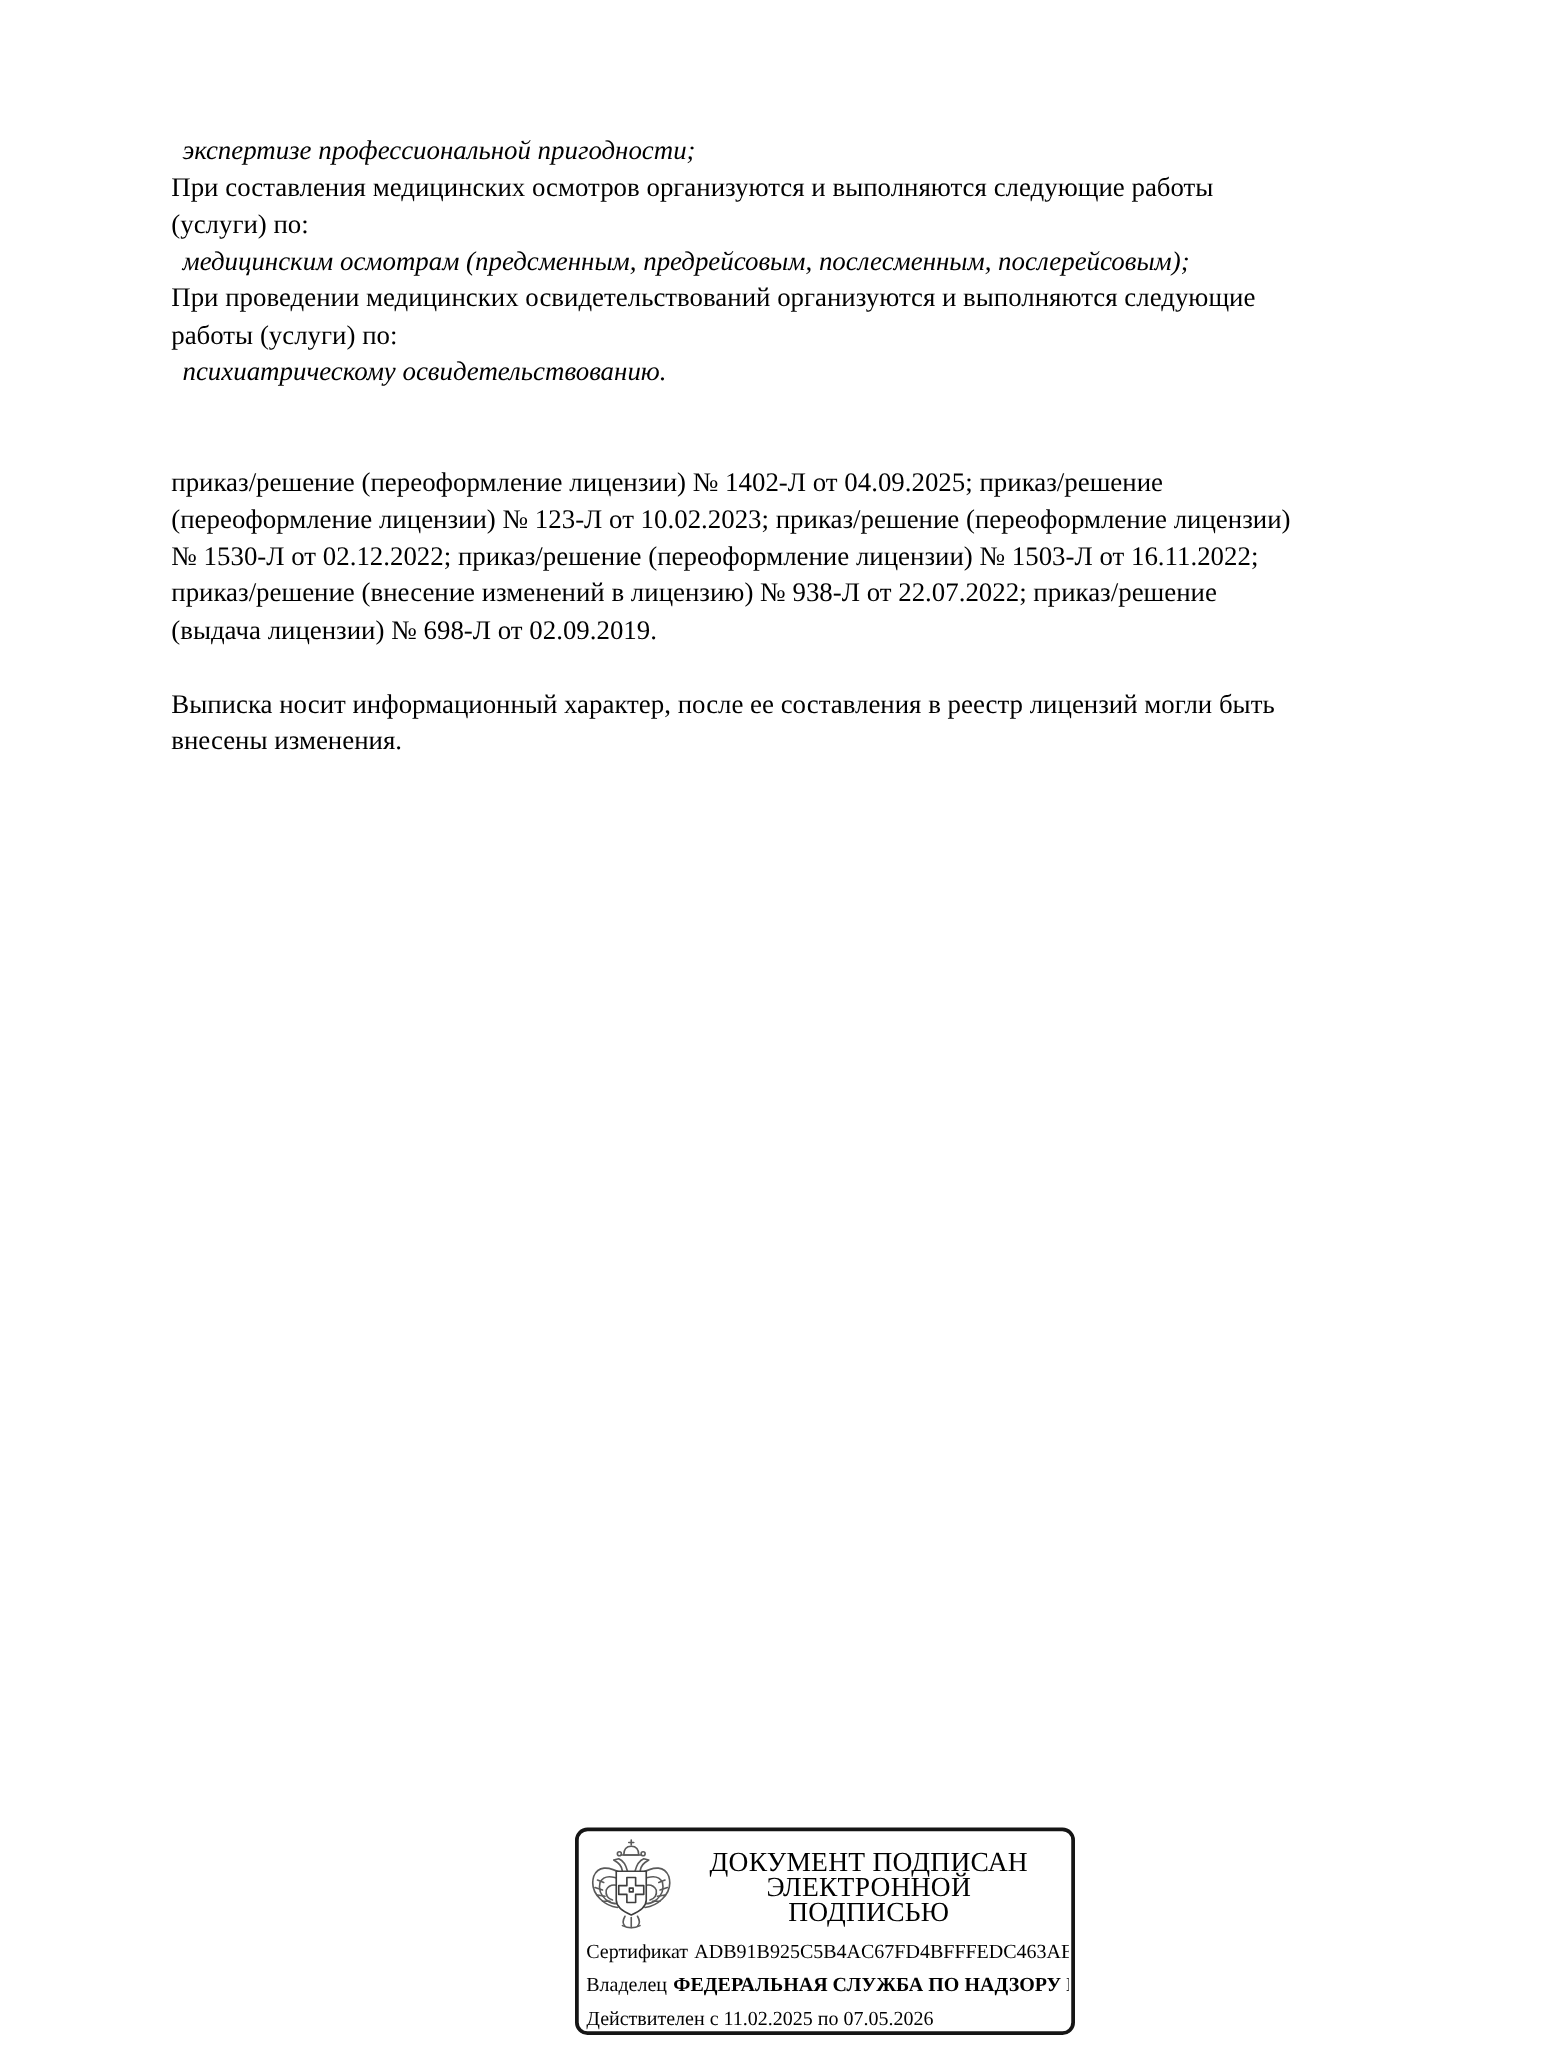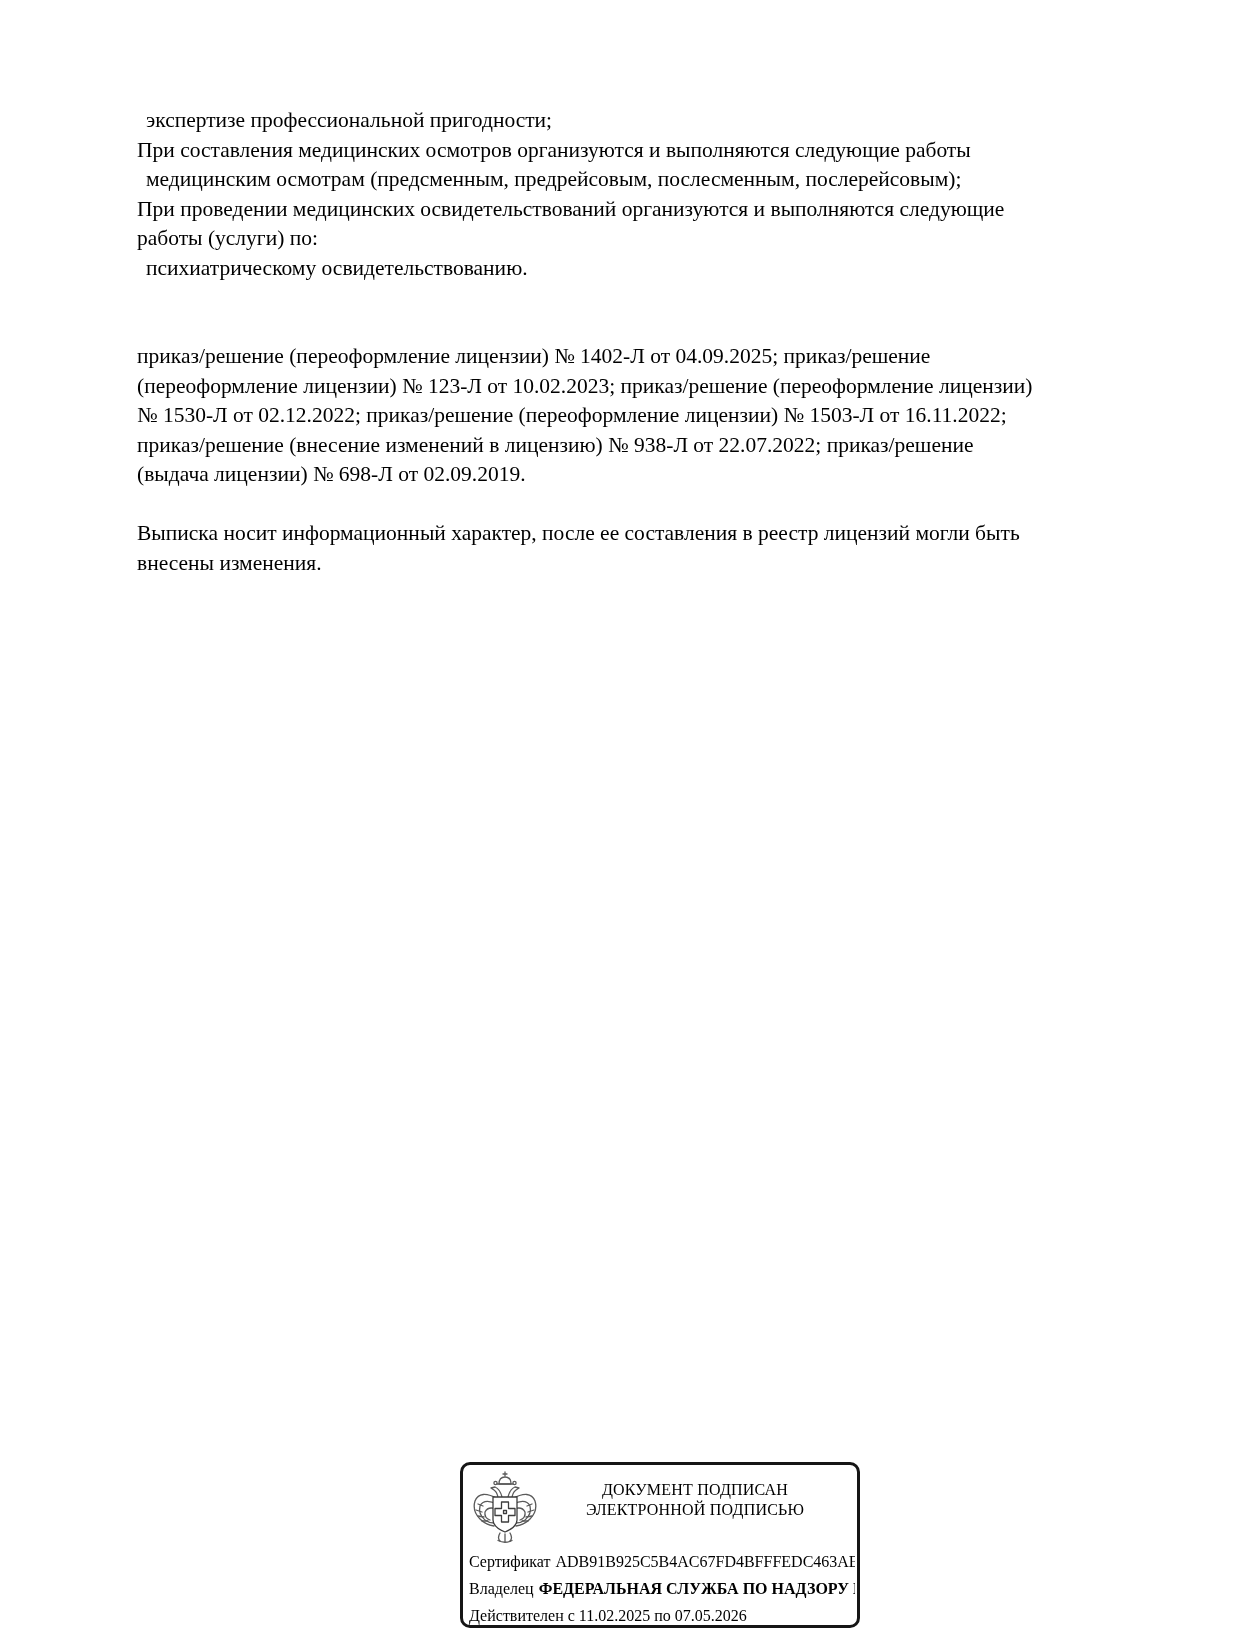--- a/index.html
+++ b/index.html
@@ -11,48 +11,49 @@
     color:#000;
     overflow:hidden;
   }
   .doc{
     position:absolute;left:137px;top:106px;width:990px;
     font-size:21.5px;
   }
   .ln{
     height:29.5px;line-height:29.5px;white-space:pre;
   }
-  .ln.indent{padding-left:9px;}
+  .ln.indent{padding-left:9px;font-style:italic;}
   .ln.blank{}
   .stamp{
     position:absolute;left:460px;top:1462px;
     width:394px;height:160px;
     border:3px solid #151515;border-radius:10px;
     background:#fff;overflow:hidden;
   }
   .emblem{position:absolute;left:9px;top:6px;width:66px;height:72px;}
   .stamp-title{
     position:absolute;left:96px;top:15px;width:272px;
-    text-align:center;font-size:16px;line-height:20px;letter-spacing:.2px;
+    text-align:center;font-size:22px;line-height:20px;letter-spacing:.2px;
   }
   .srow{
     position:absolute;left:6px;width:386px;
     font-size:16px;line-height:19px;white-space:nowrap;overflow:hidden;
   }
   .srow .lbl{margin-right:5px;}
   .bold{font-weight:bold;}
 </style>
 </head>
 <body>
 
 <div class="page">
 
   <div class="doc">
     <div class="ln indent">экспертизе профессиональной пригодности;</div>
     <div class="ln">При составления медицинских осмотров организуются и выполняются следующие работы</div>
+    <div class="ln">(услуги) по:</div>
     <div class="ln indent">медицинским осмотрам (предсменным, предрейсовым, послесменным, послерейсовым);</div>
     <div class="ln">При проведении медицинских освидетельствований организуются и выполняются следующие</div>
     <div class="ln">работы (услуги) по:</div>
     <div class="ln indent">психиатрическому освидетельствованию.</div>
     <div class="ln blank"></div>
     <div class="ln blank"></div>
     <div class="ln">приказ/решение (переоформление лицензии) № 1402-Л от 04.09.2025; приказ/решение</div>
     <div class="ln">(переоформление лицензии) № 123-Л от 10.02.2023; приказ/решение (переоформление лицензии)</div>
     <div class="ln">№ 1530-Л от 02.12.2022; приказ/решение (переоформление лицензии) № 1503-Л от 16.11.2022;</div>
     <div class="ln">приказ/решение (внесение изменений в лицензию) № 938-Л от 22.07.2022; приказ/решение</div>

